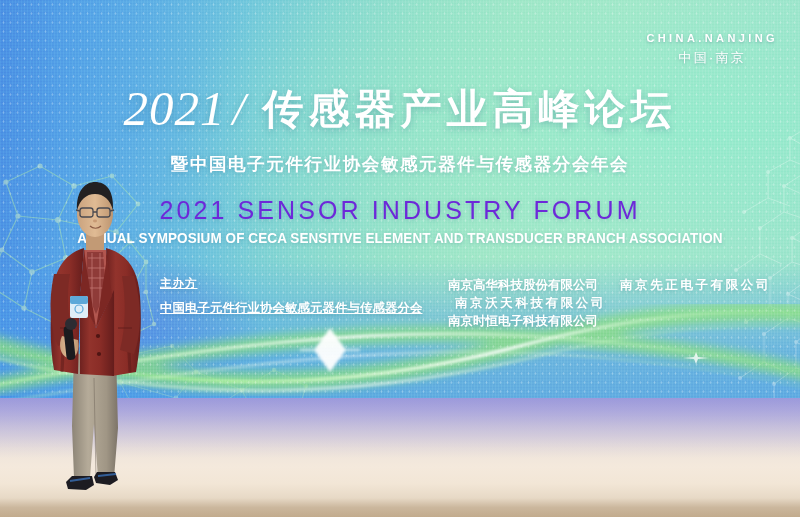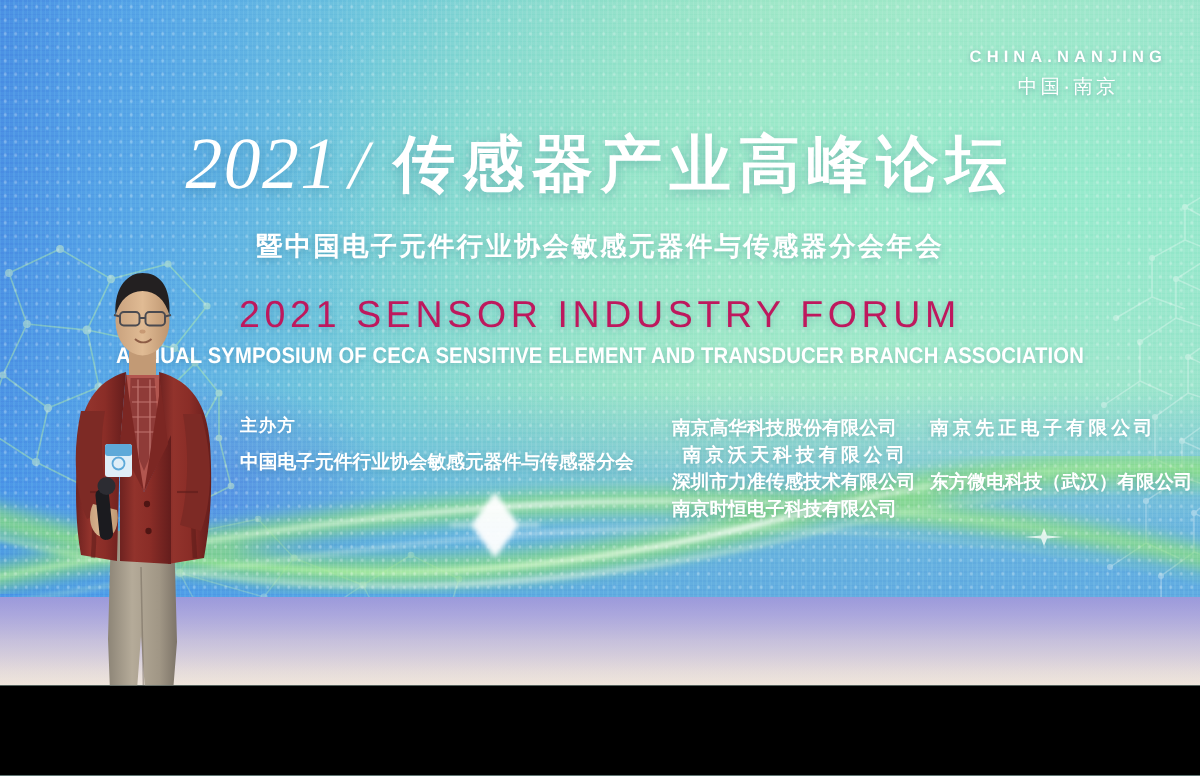--- a/index.html
+++ b/index.html
@@ -1,18 +1,18 @@
 <!DOCTYPE html>
 <html><head>
 <meta charset="utf-8">
 <style>
   html,body{margin:0;padding:0;background:#000;}
   *{box-sizing:border-box;}
   #stage{
-    position:relative;width:800px;height:457px;overflow:hidden;
+    position:relative;width:800px;height:517px;overflow:hidden;
     font-family:"Liberation Sans","DejaVu Sans",sans-serif;
     background:#7fd4cf;
   }
 
   
   .wall{position:absolute;left:0;top:0;width:800px;height:430px;overflow:hidden;}
   .wall-base{
     position:absolute;inset:0;
     background:
       radial-gradient(120% 100% at 88% 30%, rgba(150,235,205,.95) 0%, rgba(150,235,205,0) 55%),
@@ -107,34 +107,34 @@
 
   .title-sub{
     position:absolute;left:0;top:152px;width:800px;text-align:center;
     color:#fff;font-size:17.5px;font-weight:700;letter-spacing:1.6px;white-space:nowrap;
     font-family:"DejaVu Sans","Liberation Sans",sans-serif;
     text-shadow:0 1px 5px rgba(30,95,120,.30);
   }
 
   .title-en{
     position:absolute;left:0;top:196px;width:800px;text-align:center;
-    color:#be185d;font-size:25px;font-weight:400;letter-spacing:3.1px;white-space:nowrap;
+    color:#6d28d9;font-size:25px;font-weight:400;letter-spacing:3.1px;white-space:nowrap;
     text-shadow:0 1px 5px rgba(30,95,120,.25);
   }
   .title-en2{
     position:absolute;left:0;top:229px;width:800px;text-align:center;
     color:#fff;font-size:15px;font-weight:700;letter-spacing:.1px;white-space:nowrap;
     transform:scaleX(.90);transform-origin:50% 50%;
     text-shadow:0 1px 4px rgba(30,95,120,.25);
   }
 
   
   .credits{position:absolute;left:0;top:276px;width:800px;height:105px;}
   .col{position:absolute;color:#fff;text-shadow:0 1px 4px rgba(30,95,120,.28);}
-  .col-a{left:160px;top:0;}
+  .col-a{left:160px;top:0;text-decoration:underline;}
   .col-b{left:448px;top:0;}
   .col-head{
     font-size:11.5px;font-weight:700;letter-spacing:1px;margin-bottom:8px;
     font-family:"DejaVu Sans","Liberation Sans",sans-serif;
   }
   .col-line{
     font-size:12.5px;font-weight:700;line-height:18px;white-space:nowrap;
     font-family:"DejaVu Sans","Liberation Sans",sans-serif;
   }
   .col-b .row{display:flex;gap:14px;}
@@ -318,24 +318,20 @@
     <div class="col col-b">
 
       <div class="row">
         <div class="col-line c1">南京高华科技股份有限公司</div>
         <div class="col-line c2 sp">南京先正电子有限公司</div>
       </div>
       <div class="row">
         <div class="col-line c1 sp">南京沃天科技有限公司</div>
       </div>
       <div class="row">
-        <div class="col-line c1">深圳市力准传感技术有限公司</div>
-        <div class="col-line c2">东方微电科技（武汉）有限公司</div>
-      </div>
-      <div class="row">
         <div class="col-line c1">南京时恒电子科技有限公司</div>
         <div class="col-line c2"></div>
       </div>
     </div>
   </div>
 
   <svg class="sparkle" viewBox="0 0 26 12">
     <path d="M13 0 L15 5 L26 6 L15 7 L13 12 L11 7 L0 6 L11 5 Z" fill="#ffffff" opacity=".9"></path>
   </svg>
 

